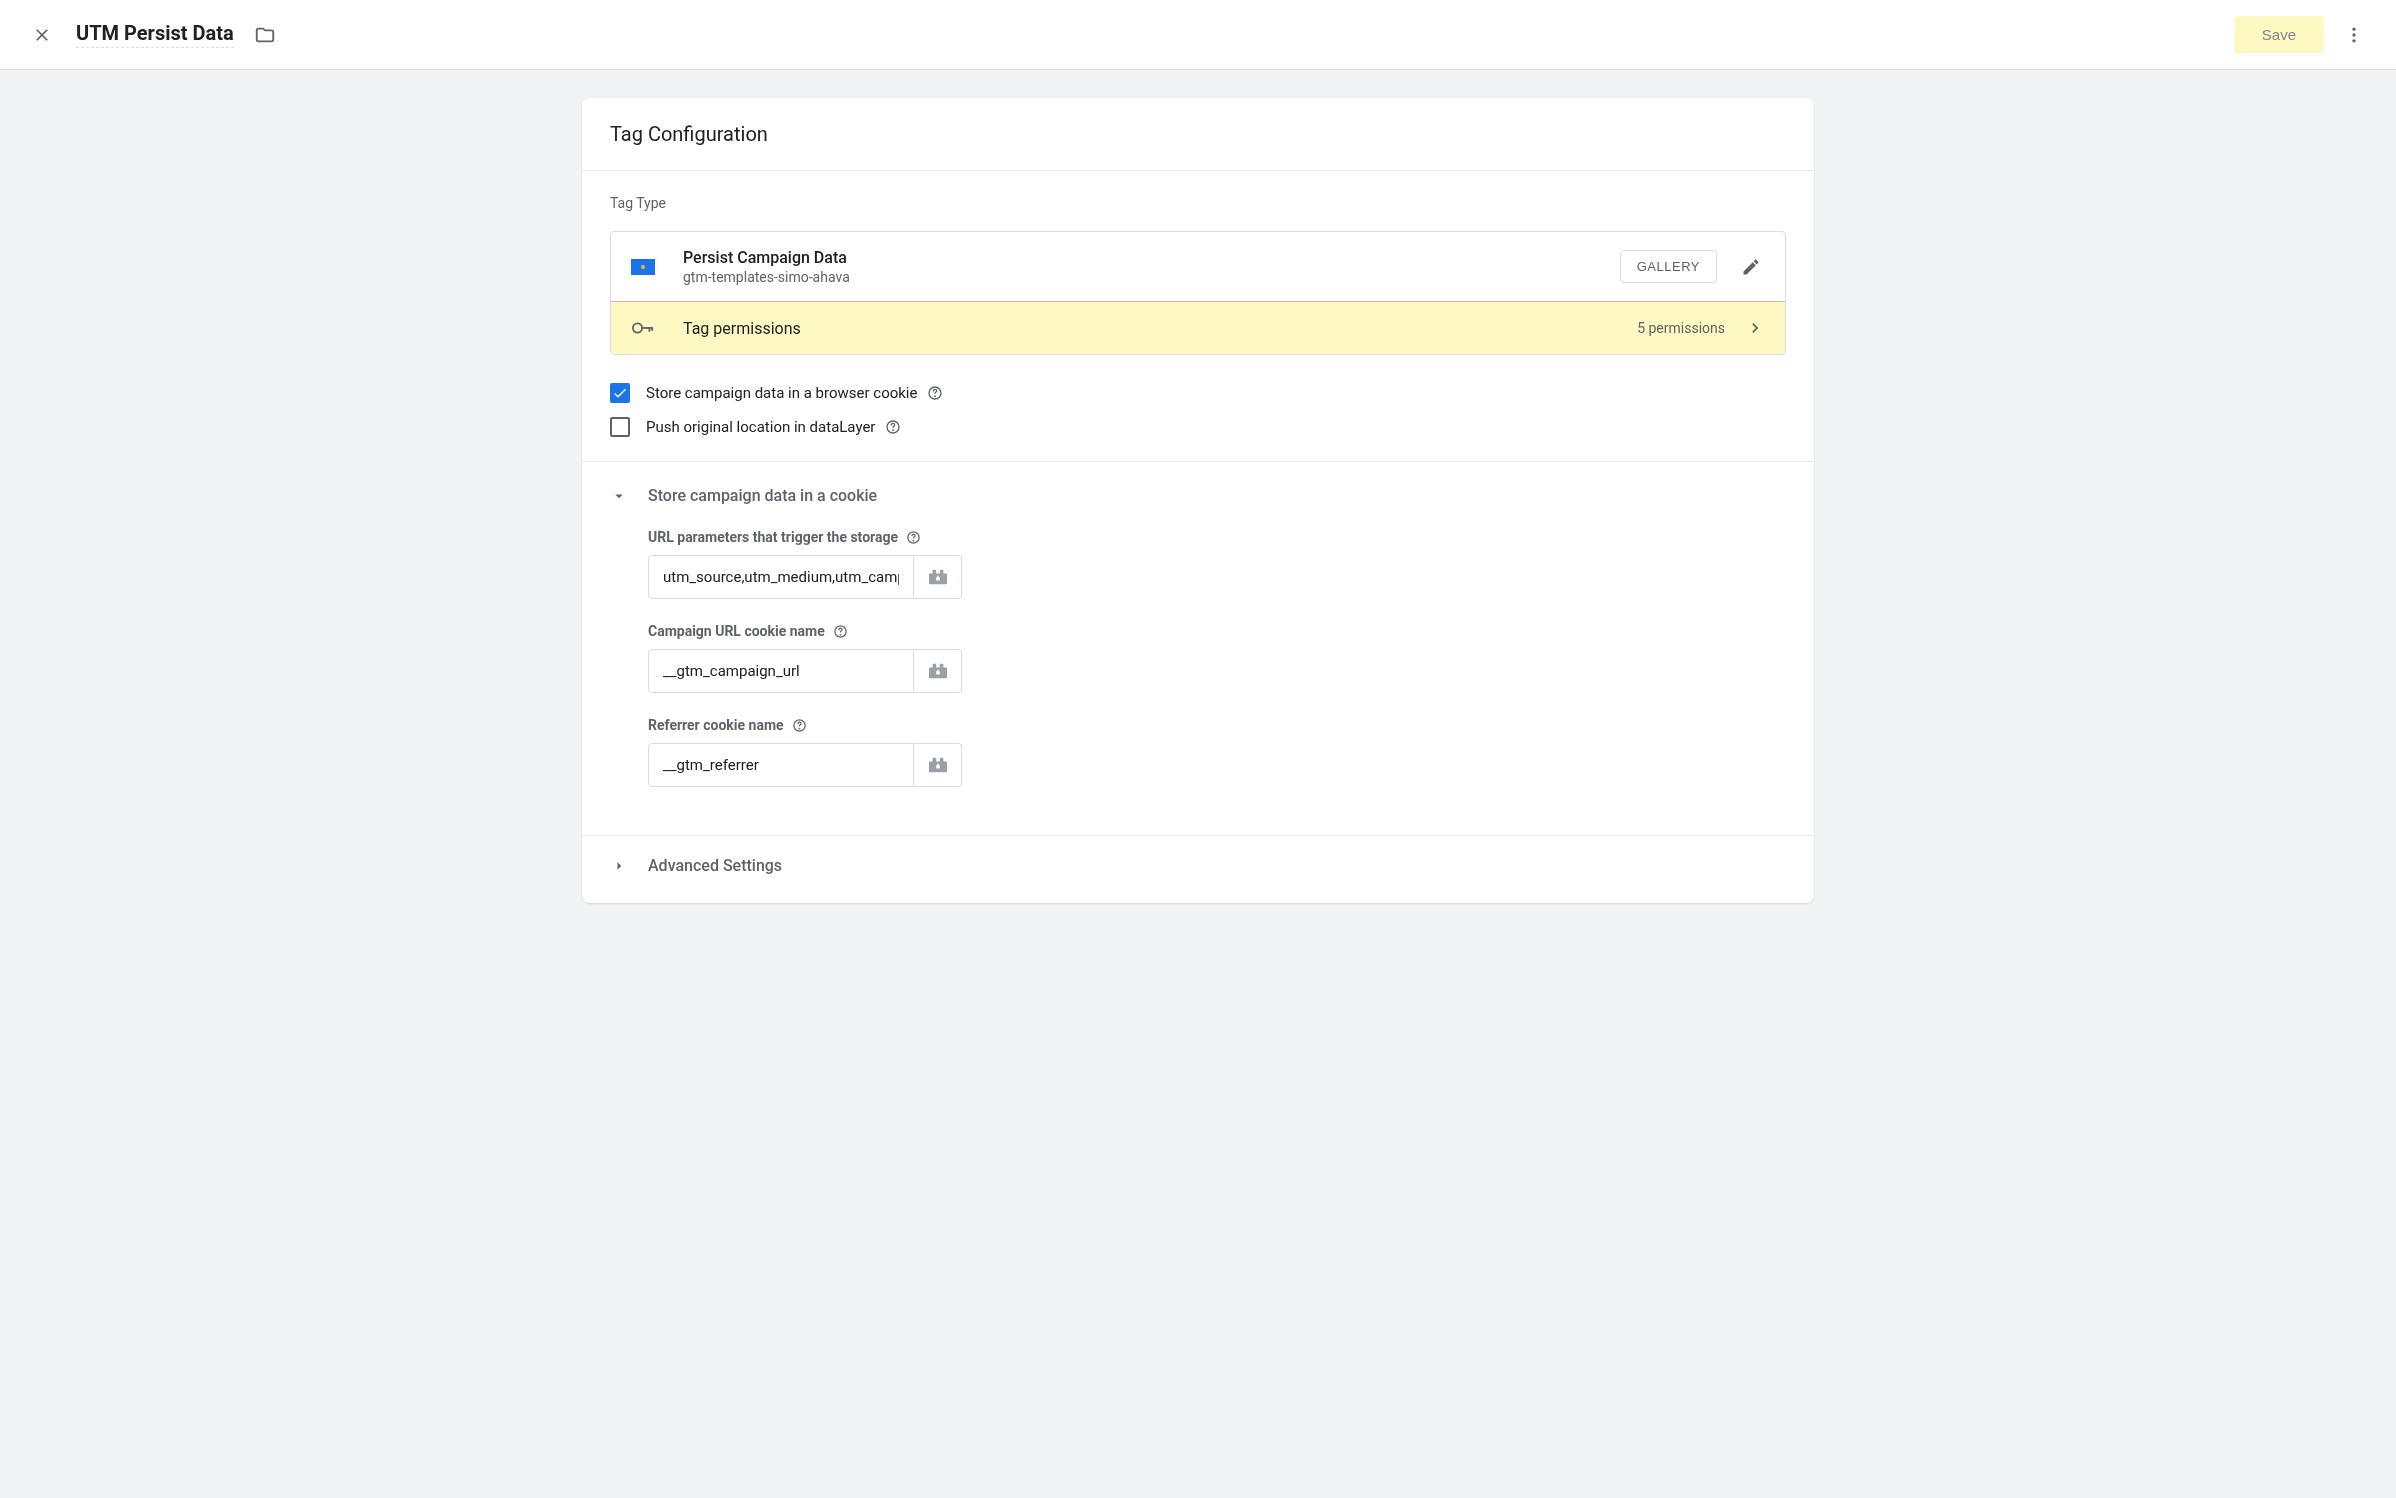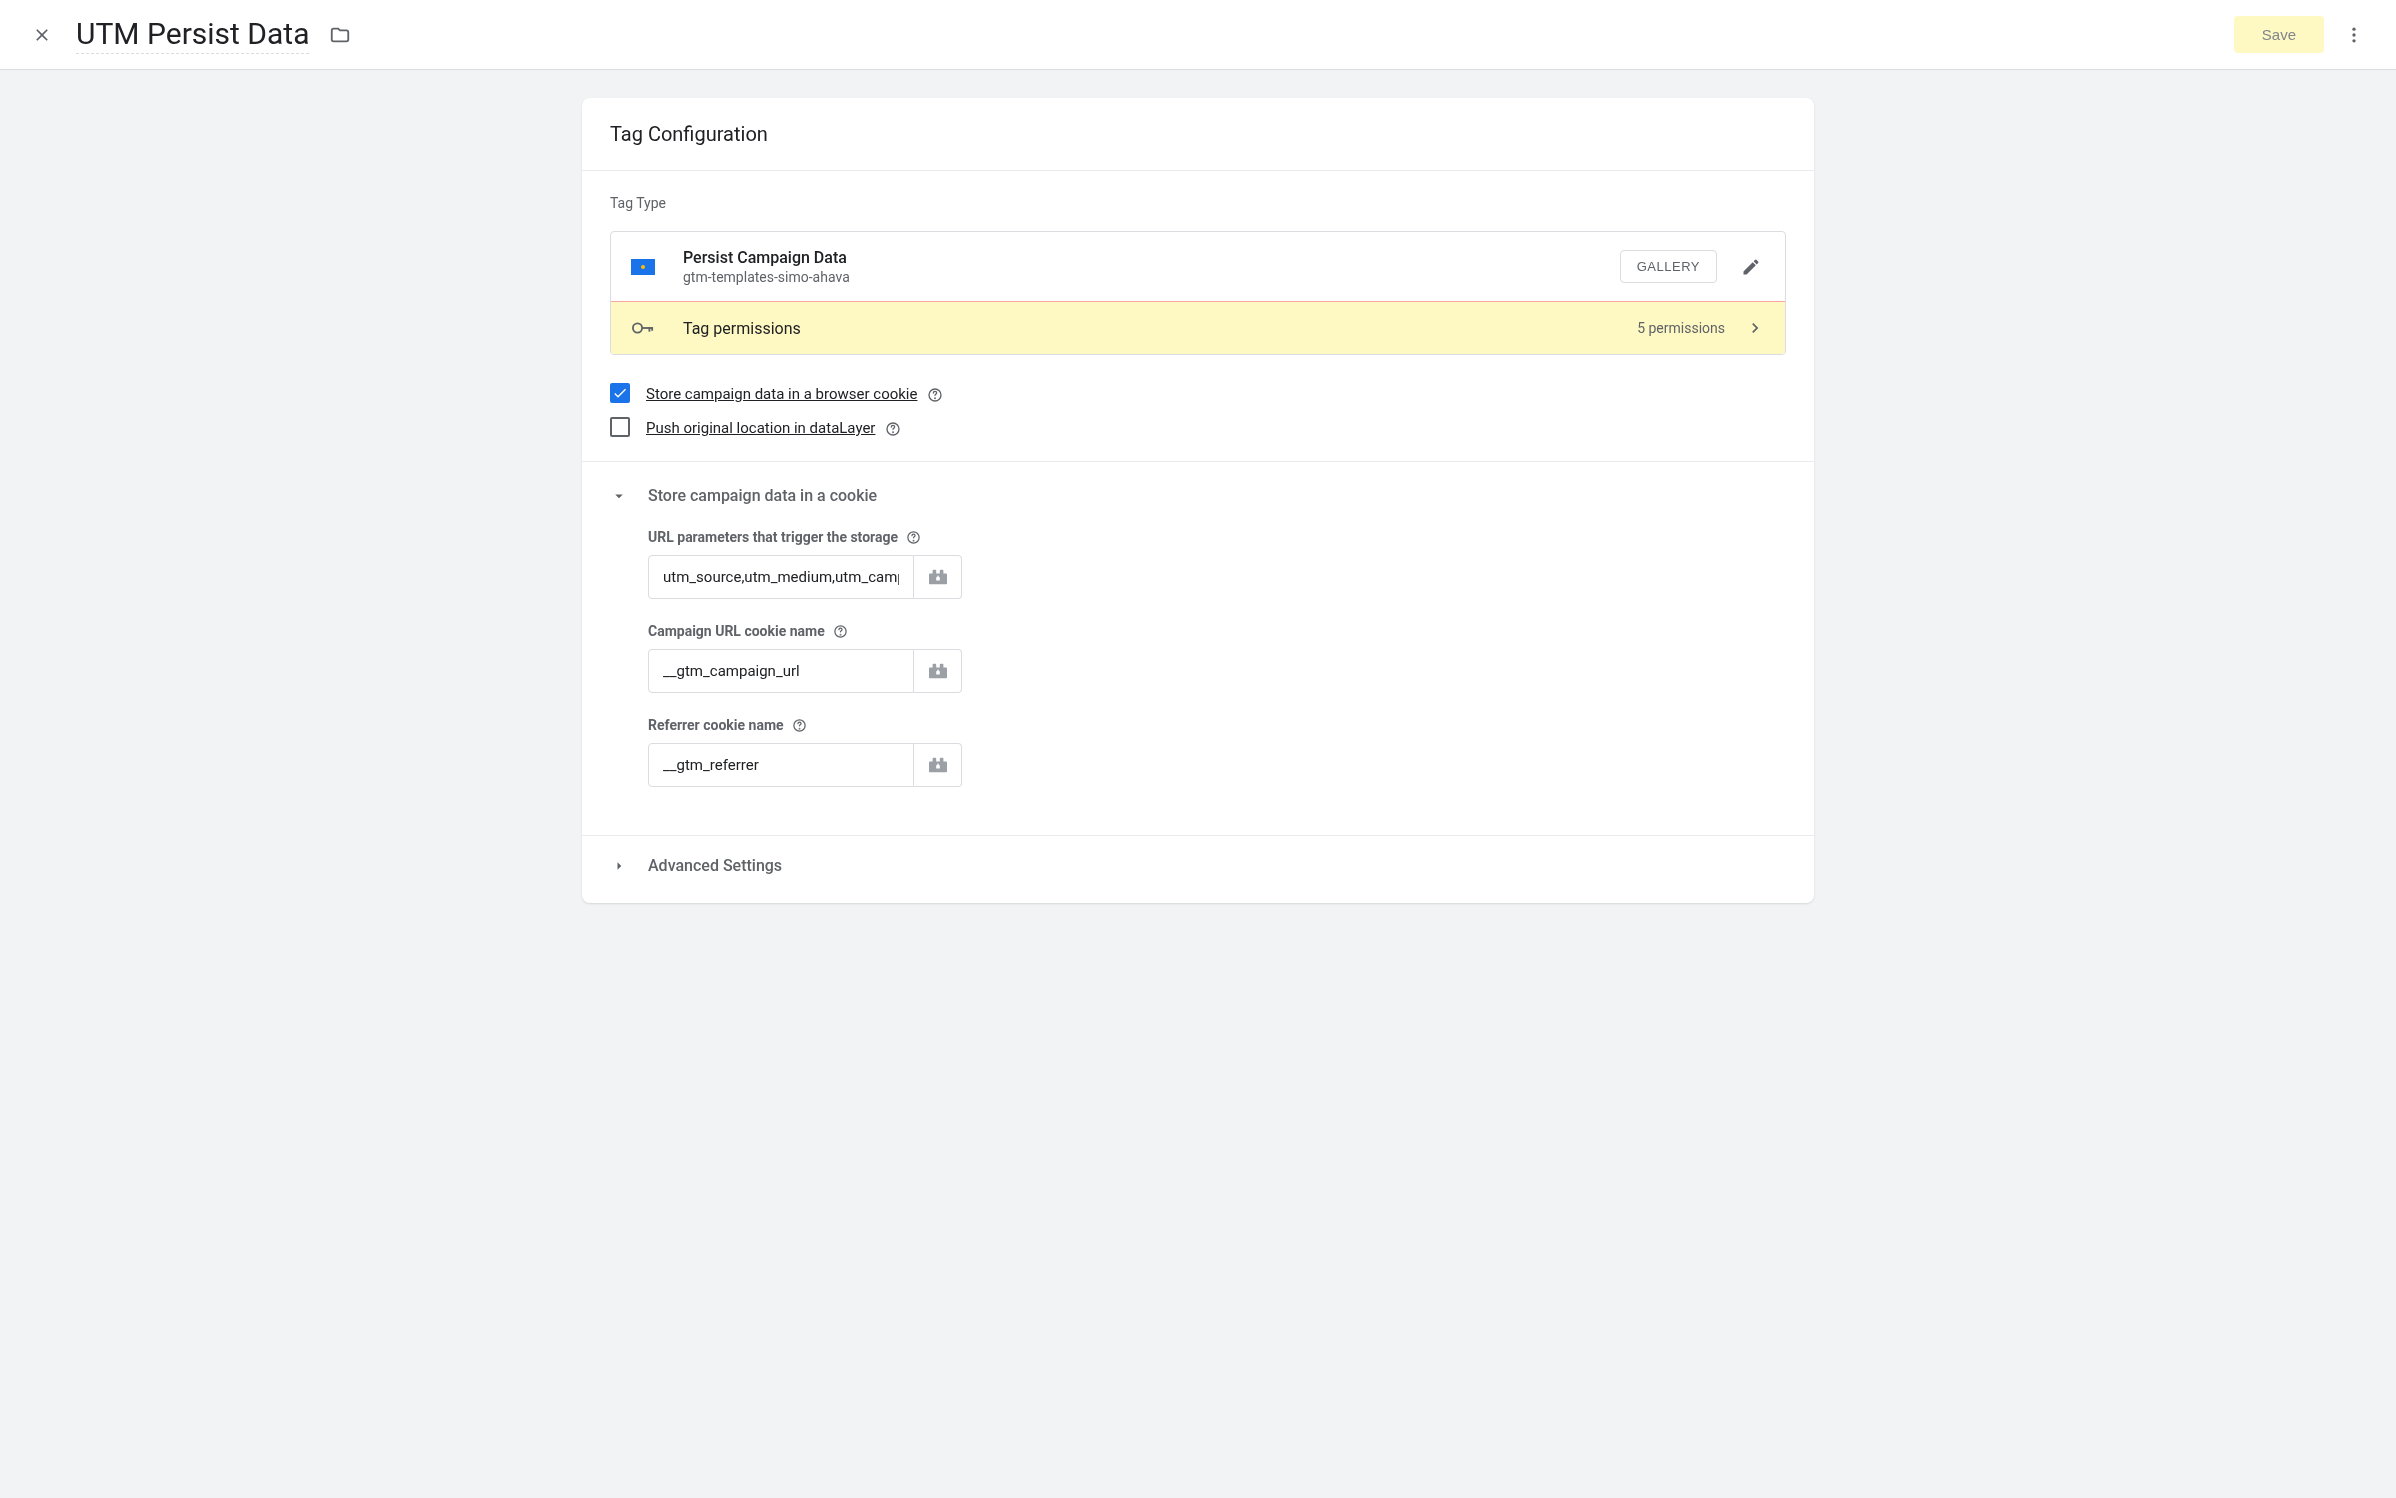--- a/index.html
+++ b/index.html
@@ -29,22 +29,22 @@
   border: none;
   cursor: pointer;
   padding: 8px;
   margin-right: 16px;
   display: flex;
   align-items: center;
   justify-content: center;
 }
 
 .page-title {
-  font-size: 30px;
-  font-weight: 400;
+  font-size: 20px;
+  font-weight: 700;
   color: #202124;
   border-bottom: 1px dashed #dadce0;
   padding-bottom: 2px;
   margin-right: 16px;
 }
 
 .folder-icon {
   margin-left: 4px;
   display: flex;
   align-items: center;
@@ -208,23 +208,22 @@
   display: flex;
 }
 
 .checkbox-section {
   margin-top: 28px;
   margin-bottom: 24px;
 }
 
 .checkbox-row {
   display: flex;
-  align-items: flex-end;
+  align-items: center;
   margin-bottom: 14px;
-  text-decoration: underline;
 }
 
 .checkbox {
   width: 20px;
   height: 20px;
   border: 2px solid #5f6368;
   border-radius: 2px;
   margin-right: 16px;
   display: flex;
   align-items: center;

